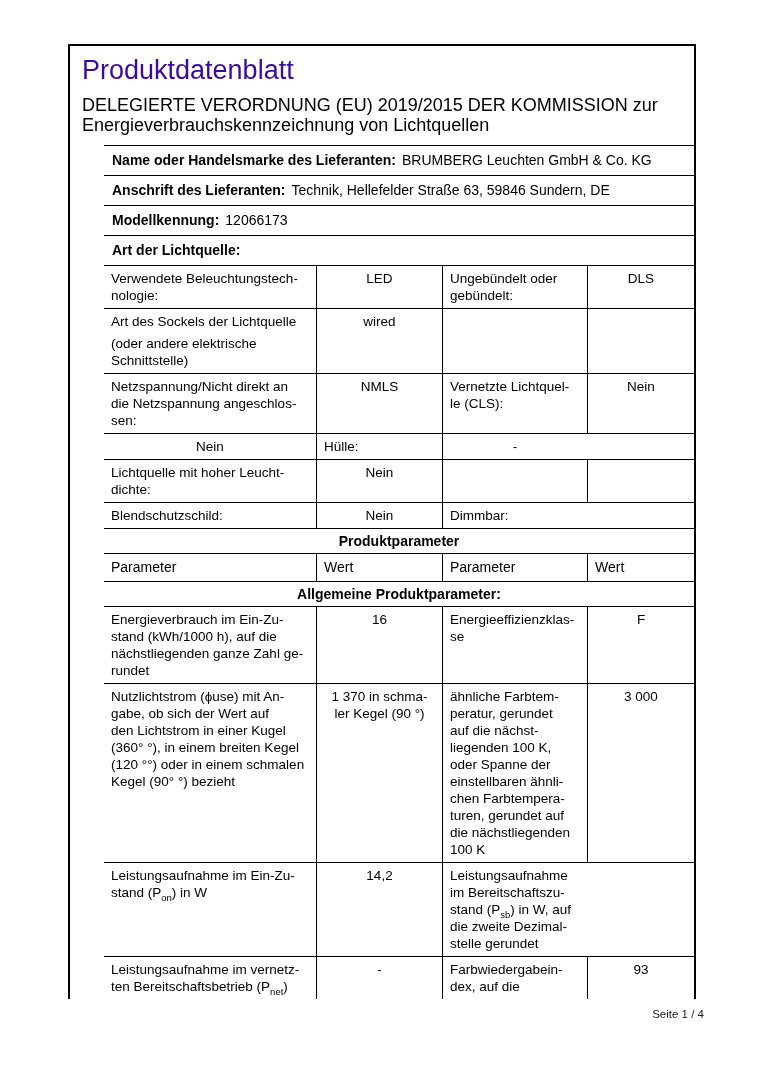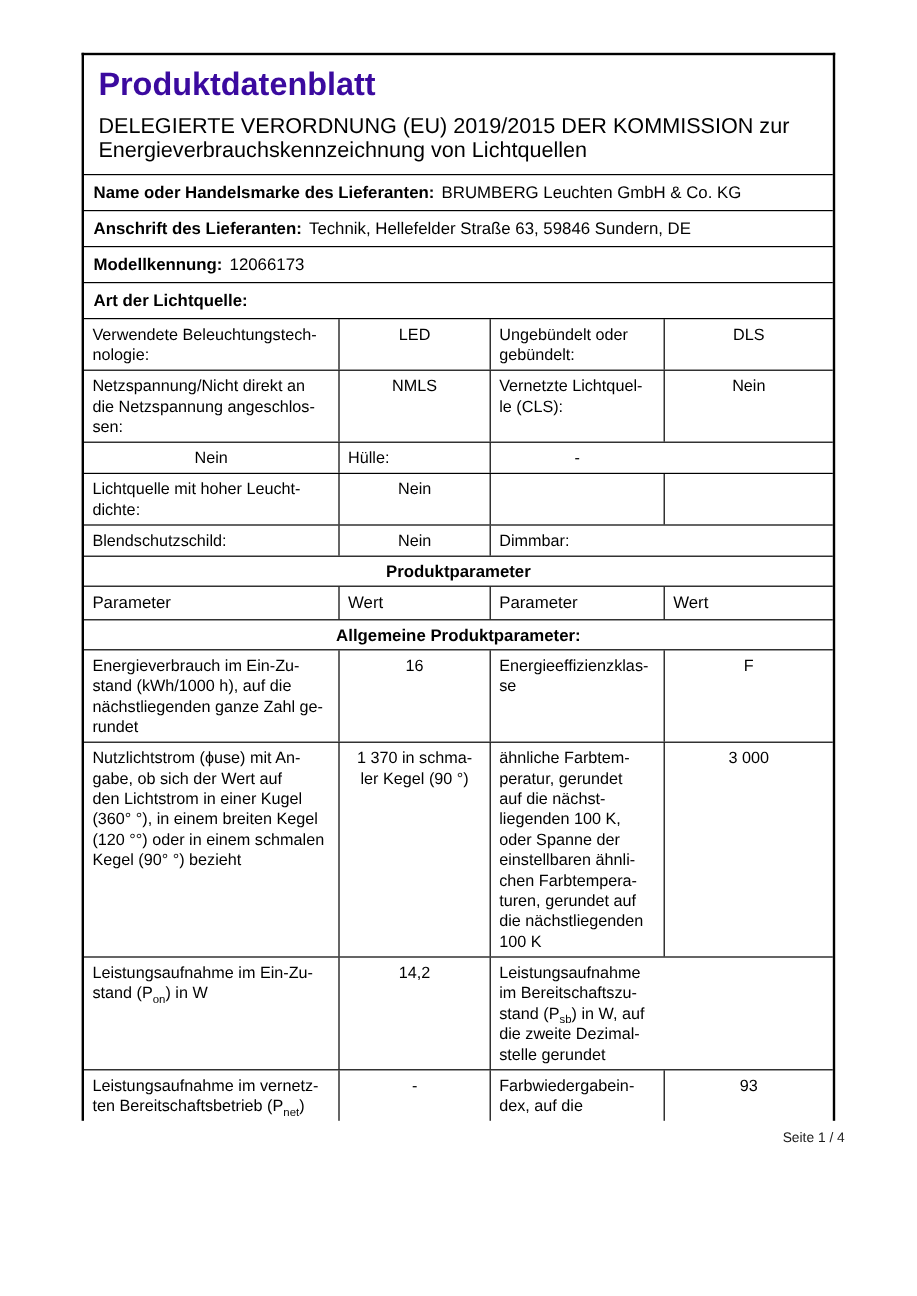--- a/index.html
+++ b/index.html
@@ -3,24 +3,24 @@
 <meta charset="utf-8">
 <style>
   * { box-sizing: border-box; }
   html,body { margin:0; padding:0; }
   body {
     width:764px; height:1080px; background:#ffffff; color:#000;
     font-family:"Liberation Sans", sans-serif; overflow:hidden;
   }
   .page { padding:44px 68px 0 68px; }
   .doc { width:628px; border:2px solid #000; border-bottom:none; background:#fff; }
-  .doc > div + div { border-top:1.5px solid #000; }
+  .doc > div + div { border-top:1.5px solid #000;margin-left:34px; }
 
   .title-cell { padding:8px 12px 10px 12px; }
-  .doc-title { margin:0 0 9px 0; font-size:27px; line-height:32px; font-weight:700; color:#3B0A9F; }
+  .doc-title { margin:0 0 9px 0; font-size:27px; line-height:32px; font-weight:400; color:#3B0A9F; }
   .sub { font-size:18px; line-height:20px; }
 
   .info { padding:5px 8px; font-size:14px; line-height:19px; }
   .label { font-weight:700; }
   .info .val { margin-left:6px; }
 
   .grow { display:grid; grid-template-columns:212px 126px 145px 1fr; }
   .c { padding:4px 7px; font-size:13.5px; line-height:17px; }
   .grow .c + .c { border-left:1.5px solid #000; }
   .pre { white-space:pre-line; }
@@ -55,20 +55,30 @@
 
     <div class="grow">
       <div class="c pre">Verwendete Beleuchtungstech-
 nologie:</div>
       <div class="c v pre">LED</div>
       <div class="c pre">Ungebündelt oder
 gebündelt:</div>
       <div class="c v pre">DLS</div>
     </div>
 
+    <div class="grow">
+      <div class="c">
+          <div class="pre">Art des Sockels der Lichtquelle</div>
+          <div class="pre para2">(oder andere elektrische
+Schnittstelle)</div>
+        </div>
+      <div class="c v pre">wired</div>
+      <div class="c pre"></div>
+      <div class="c v pre"></div>
+    </div>
 
     <div class="grow">
       <div class="c pre">Netzspannung/Nicht direkt an
 die Netzspannung angeschlos-
 sen:</div>
       <div class="c v pre">NMLS</div>
       <div class="c pre">Vernetzte Lichtquel-
 le (CLS):</div>
       <div class="c v pre">Nein</div>
     </div>

